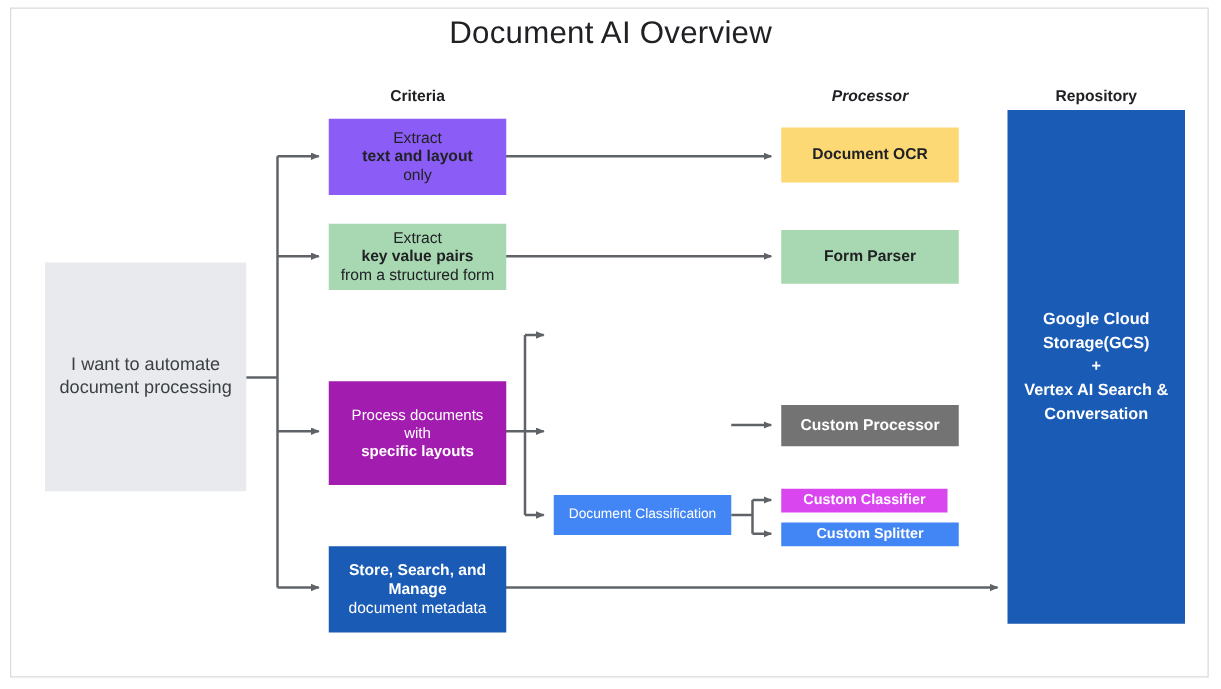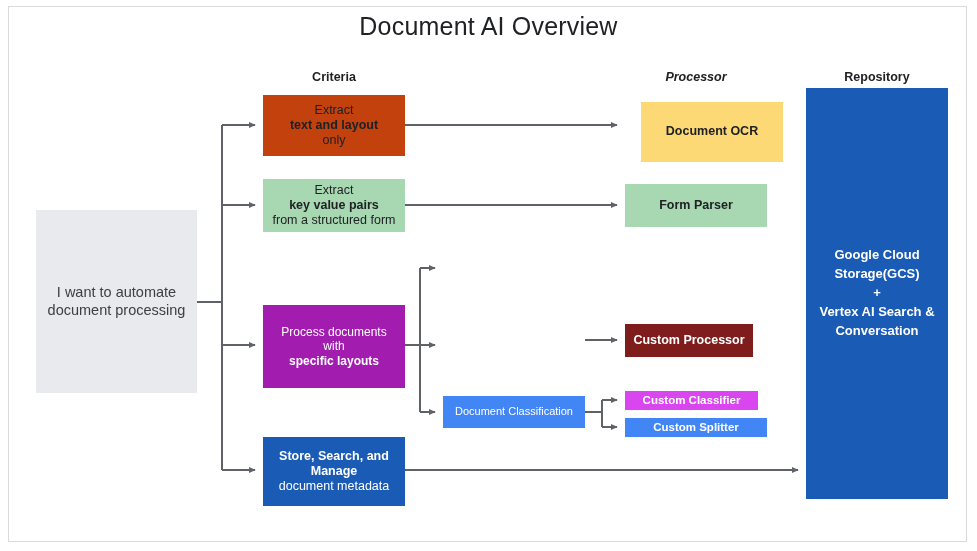--- a/index.html
+++ b/index.html
@@ -75,21 +75,21 @@
       <path d="M602,427 L617,427" marker-end="url(#ah)"></path>
 
       <path d="M404,470 L798,470" marker-end="url(#ah)"></path>
     </g>
   </svg>
 
   <div class="box gray" style="left: 36px; top: 210px; width: 161px; height: 183px; background: rgb(232, 234, 237);">
     <span>I want to automate document processing</span>
   </div>
 
-  <div class="box yellow" style="left: 263px; top: 95px; width: 142px; height: 61px; background: #c2410c;">
+  <div class="box yellow" style="left: 263px; top: 95px; width: 142px; height: 61px; background: #8b5cf6;">
     <span>Extract <span class="b">text and layout</span> only</span>
   </div>
 
   <div class="box green" style="left: 263px; top: 179px; width: 142px; height: 53px; background: rgb(168, 216, 178);">
     <span>Extract <span class="b">key value pairs</span> from a structured form</span>
   </div>
 
   <div class="box blue" style="left: 263px; top: 305px; width: 142px; height: 83px; background: #a21caf;">
     <span>Process documents with <span class="b">specific layouts</span></span>
   </div>
@@ -97,29 +97,29 @@
   <div class="box darkblue" style="left: 263px; top: 437px; width: 142px; height: 69px; background: rgb(26, 91, 181);">
     <span><span class="b">Store, Search, and Manage</span> document metadata</span>
   </div>
 
 
 
   <div class="box blue-sm" style="left: 443px; top: 396px; width: 142px; height: 32px; background: rgb(66, 133, 244);">
     <span>Document Classification</span>
   </div>
 
-  <div class="box yellow" style="left: 625px; top: 102px; width: 142px; height: 60px; font-weight: bold; background: rgb(252, 217, 117); margin-left: 16px;">
+  <div class="box yellow" style="left: 625px; top: 102px; width: 142px; height: 44px; font-weight: bold; background: rgb(252, 217, 117);">
     <span>Document OCR</span>
   </div>
 
   <div class="box green" style="left: 625px; top: 184px; width: 142px; height: 43px; font-weight: bold; background: rgb(168, 216, 178);">
     <span>Form Parser</span>
   </div>
 
-  <div class="box blue" style="left: 625px; top: 324px; width: 128px; height: 33px; font-weight: bold; font-size: 12.5px; background: #7f1d1d;">
+  <div class="box blue" style="left: 625px; top: 324px; width: 142px; height: 33px; font-weight: bold; font-size: 12.5px; background: #737373;">
     <span>Custom Processor</span>
   </div>
 
   <div class="box blue" style="left: 625px; top: 391px; width: 133px; height: 19px; font-weight: bold; font-size: 11.5px; background: #d946ef;">
     <span>Custom Classifier</span>
   </div>
 
   <div class="box blue" style="left: 625px; top: 418px; width: 142px; height: 19px; font-weight: bold; font-size: 11.5px; background: rgb(66, 133, 244);">
     <span>Custom Splitter</span>
   </div>

